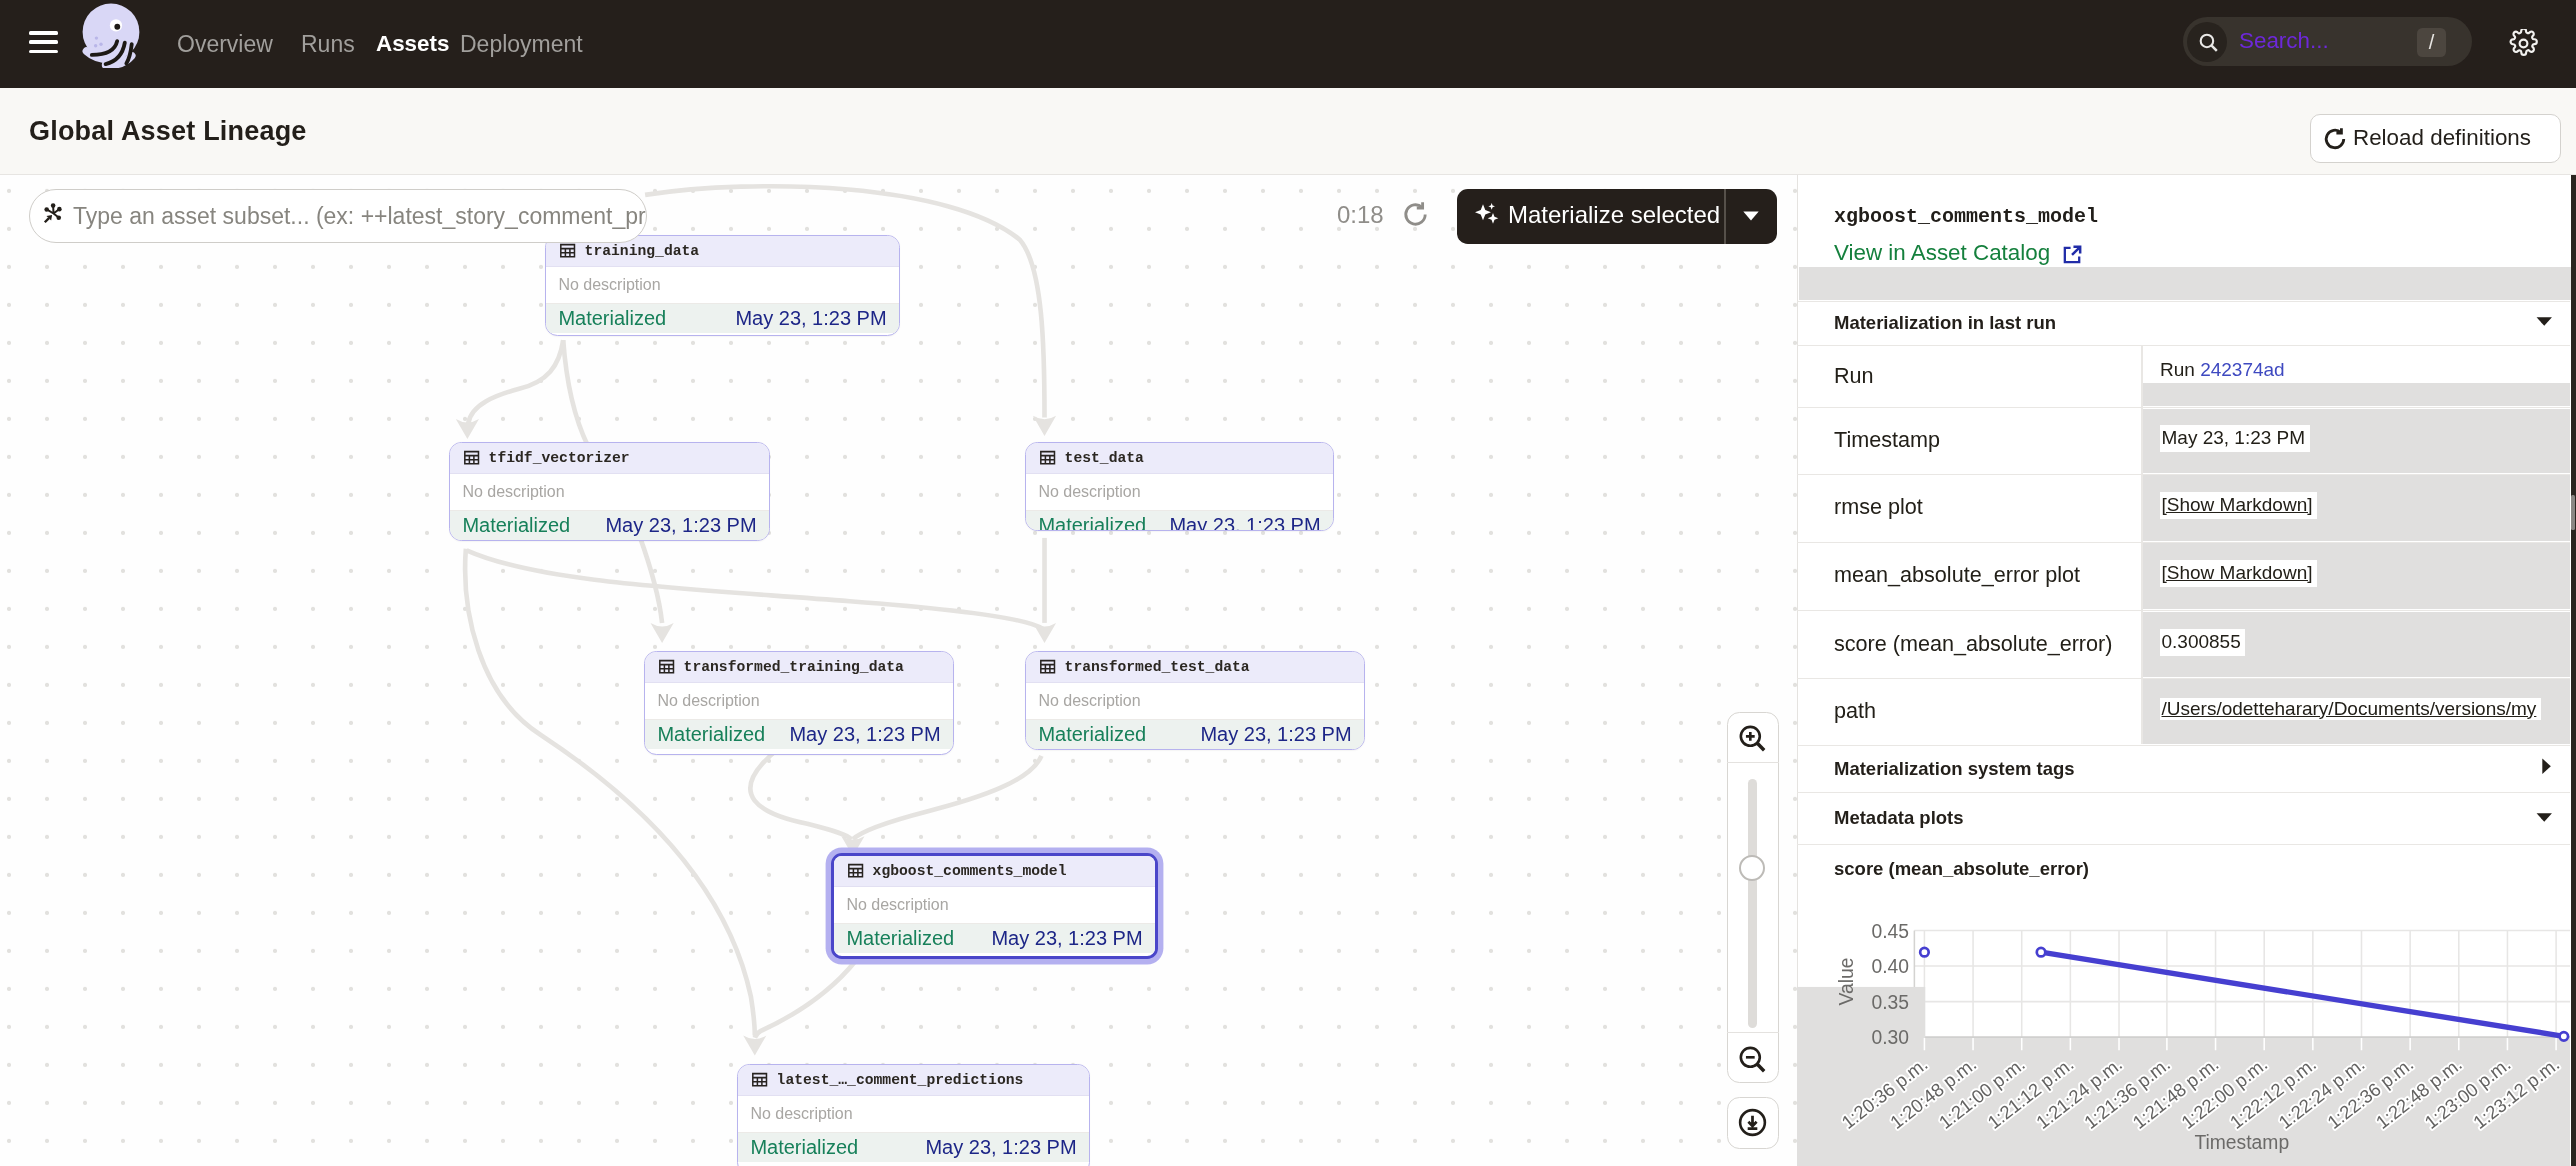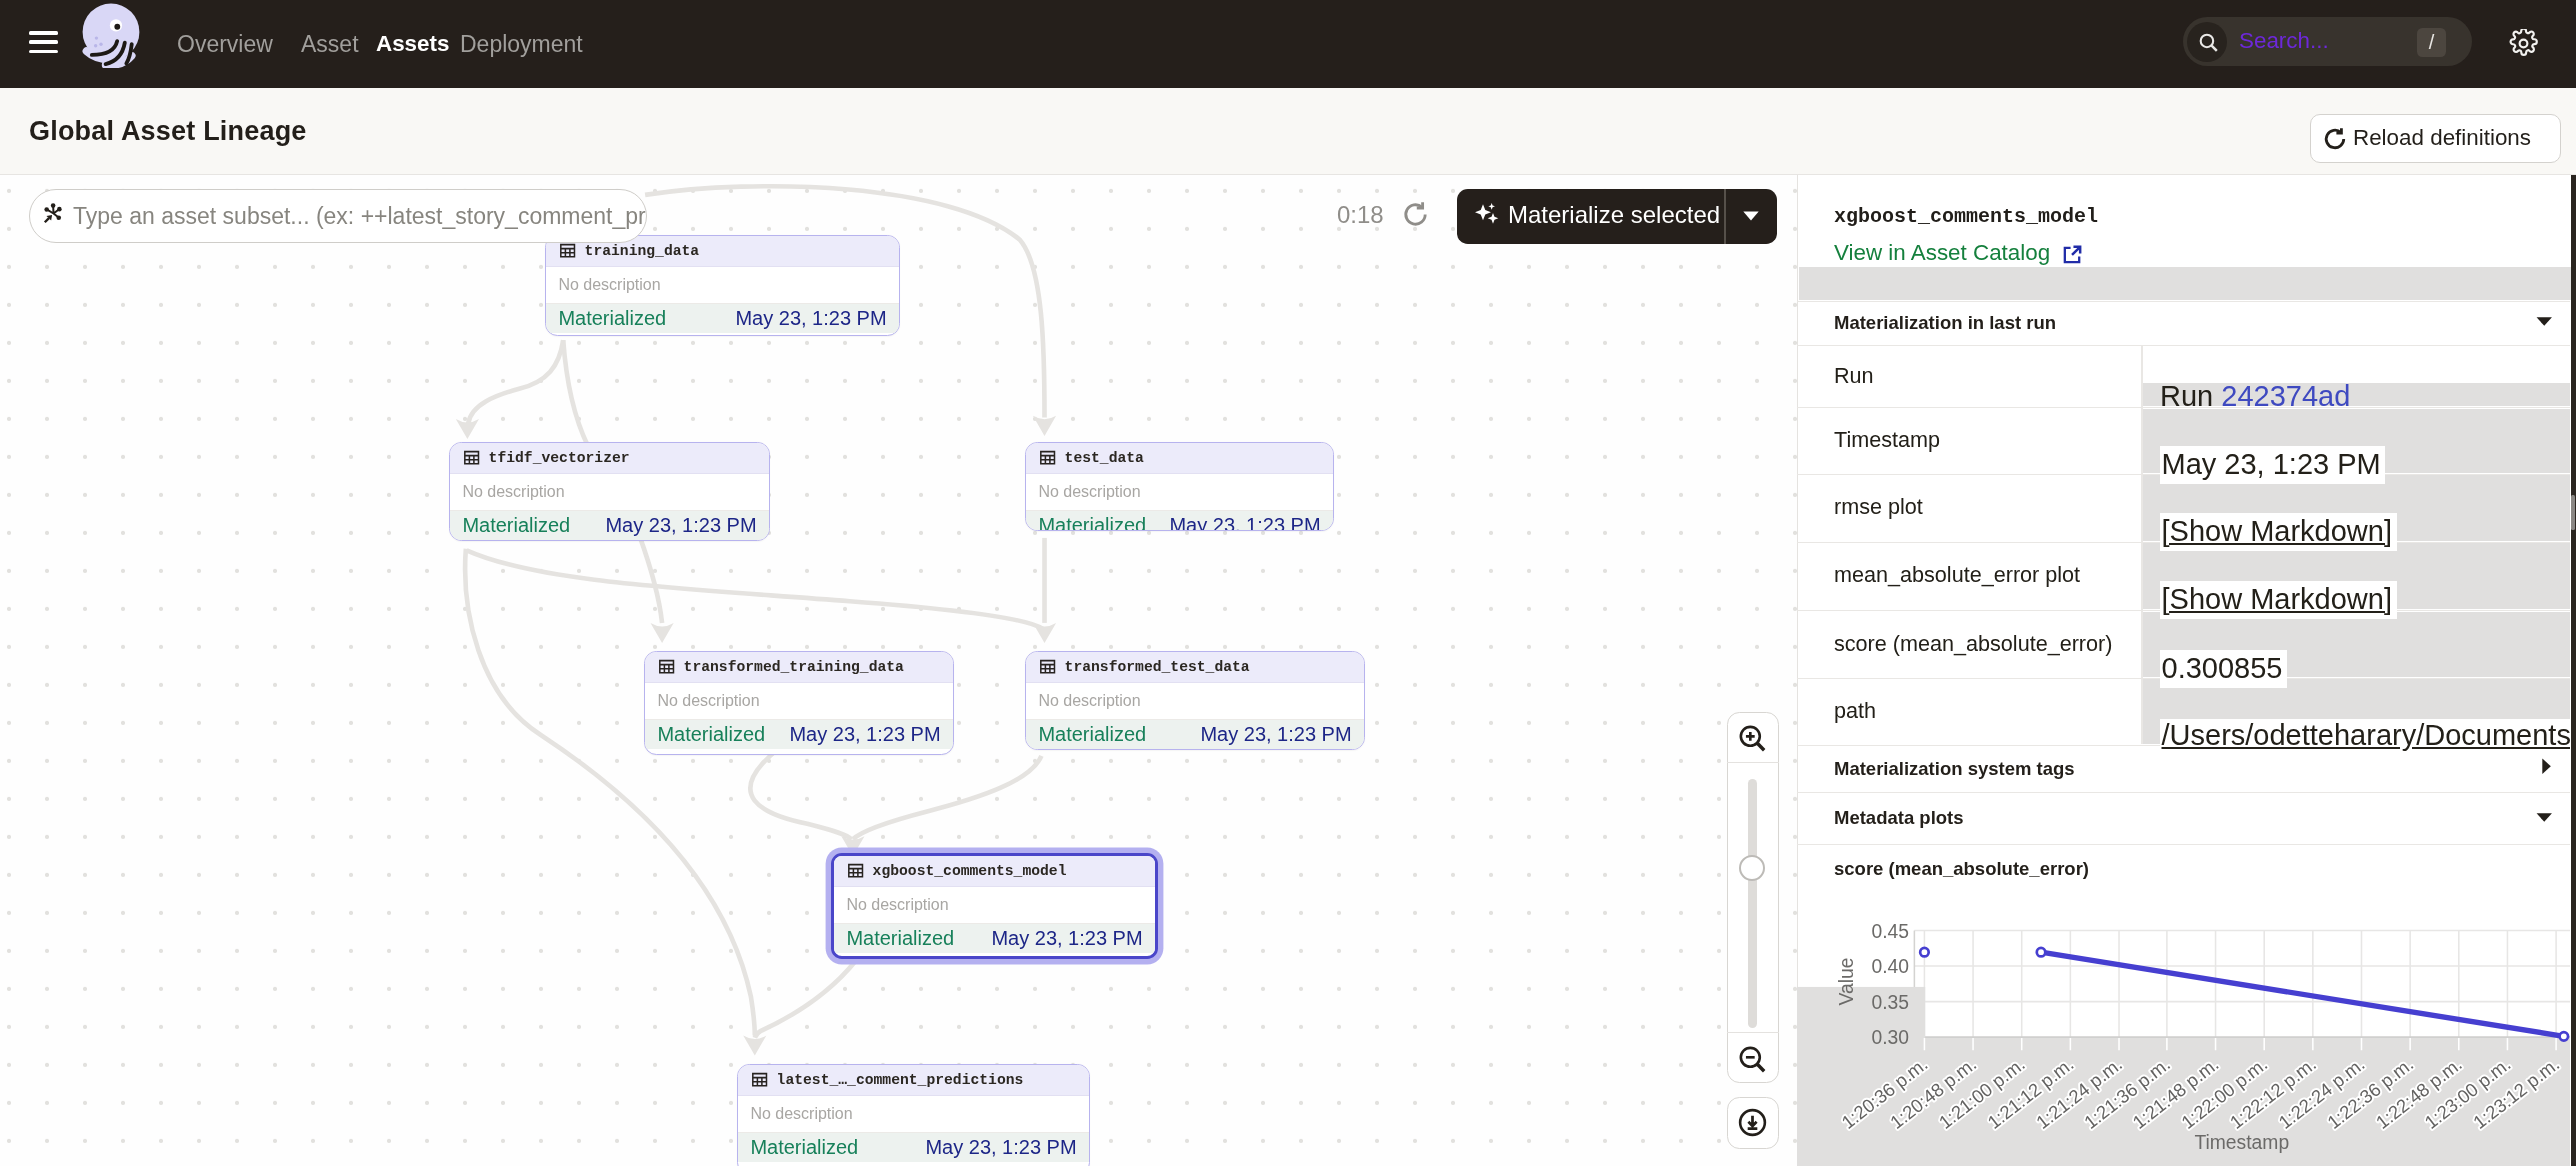--- a/index.html
+++ b/index.html
@@ -51,21 +51,21 @@
   #matbtn .sep { position:absolute; left:267px; top:0; width:1.5px; height:55px; background:#56504a; }
 
   
   .panel { background:#fff; border:1.5px solid #d8d6d2; border-radius:12.4px; }
 
   
   #sidebar { left:1797px; top:175px; width:773px; height:991px; background:#fff; border-left:1.5px solid #e5e3e0; overflow:hidden;}
   .secline { left:1797px; width:773px; height:0; border-top:1.5px solid #e9e7e4; }
   .sechead { left:1834px; font-size:18.5px; font-weight:700; color:#231f1a;text-align:center; }
   .rowlabel { left:1834px; font-size:21.6px; color:#232019; }
-  .rowval { left:2160px; font-size:29px; color:#232019;margin-top:21px; }
+  .rowval { left:2160px; font-size:19px; color:#232019; }
   .gray { background:#e0dfde; }
   .whitebox { background:#fff; padding:2.3px 4.6px 3.9px 1.5px; }
   #colsep { left:2141px; width:1.5px; background:#e9e7e4; }
 
   
   #rstrip { left:2571px; top:0; width:5.4px; height:1167px; background:#2a2520; }
 </style></head>
 <body>
 <div id="root">
 
@@ -313,21 +313,21 @@
   <div id="rstrip" class="abs"></div>
   <div class="abs" style="left:2571px;top:495px;width:3.9px;height:35px;background:#8a8784;border-radius:1.5px;"></div>
 
   <div id="nav" class="abs"></div>
   <div id="hamb" class="abs" style="left:29px;top:31px;width:29px;height:22.4px;">
     <div style="top:0"></div>
       <div style="top:9.3px"></div>
       <div style="top:18.5px"></div>
   </div>
   <div class="abs navlink" style="left:177px;">Overview</div>
-  <div class="abs navlink" style="left:301px;">Asset</div>
+  <div class="abs navlink" style="left:301px;">Runs</div>
   <div class="abs navlink" style="left:376px;color:#fff;font-weight:700;font-size:22.4px;">Assets</div>
   <div class="abs navlink" style="left:460px;">Deployment</div>
   <svg class="abs" style="left:81px;top:2.3px;" width="60" height="66" viewBox="0 0 78 86">
     <circle cx="39" cy="39" r="37" fill="#d9d7f6"></circle>
     <circle cx="20" cy="47" r="2.2" fill="#b9b6e8"></circle>
       <circle cx="26" cy="55" r="2.2" fill="#b9b6e8"></circle>
       <circle cx="19" cy="57" r="2.2" fill="#b9b6e8"></circle>
     <path d="M 7,64 Q 23,79 54,74" stroke="#d9d7f6" stroke-width="10" stroke-linecap="round" fill="none"></path>
     <path d="M 32,82 Q 54,84 66,70" stroke="#d9d7f6" stroke-width="10" stroke-linecap="round" fill="none"></path>
     <path d="M 47,51 Q 43,69 14,69" stroke="#1d1915" stroke-width="5" stroke-linecap="round" fill="none"></path>

